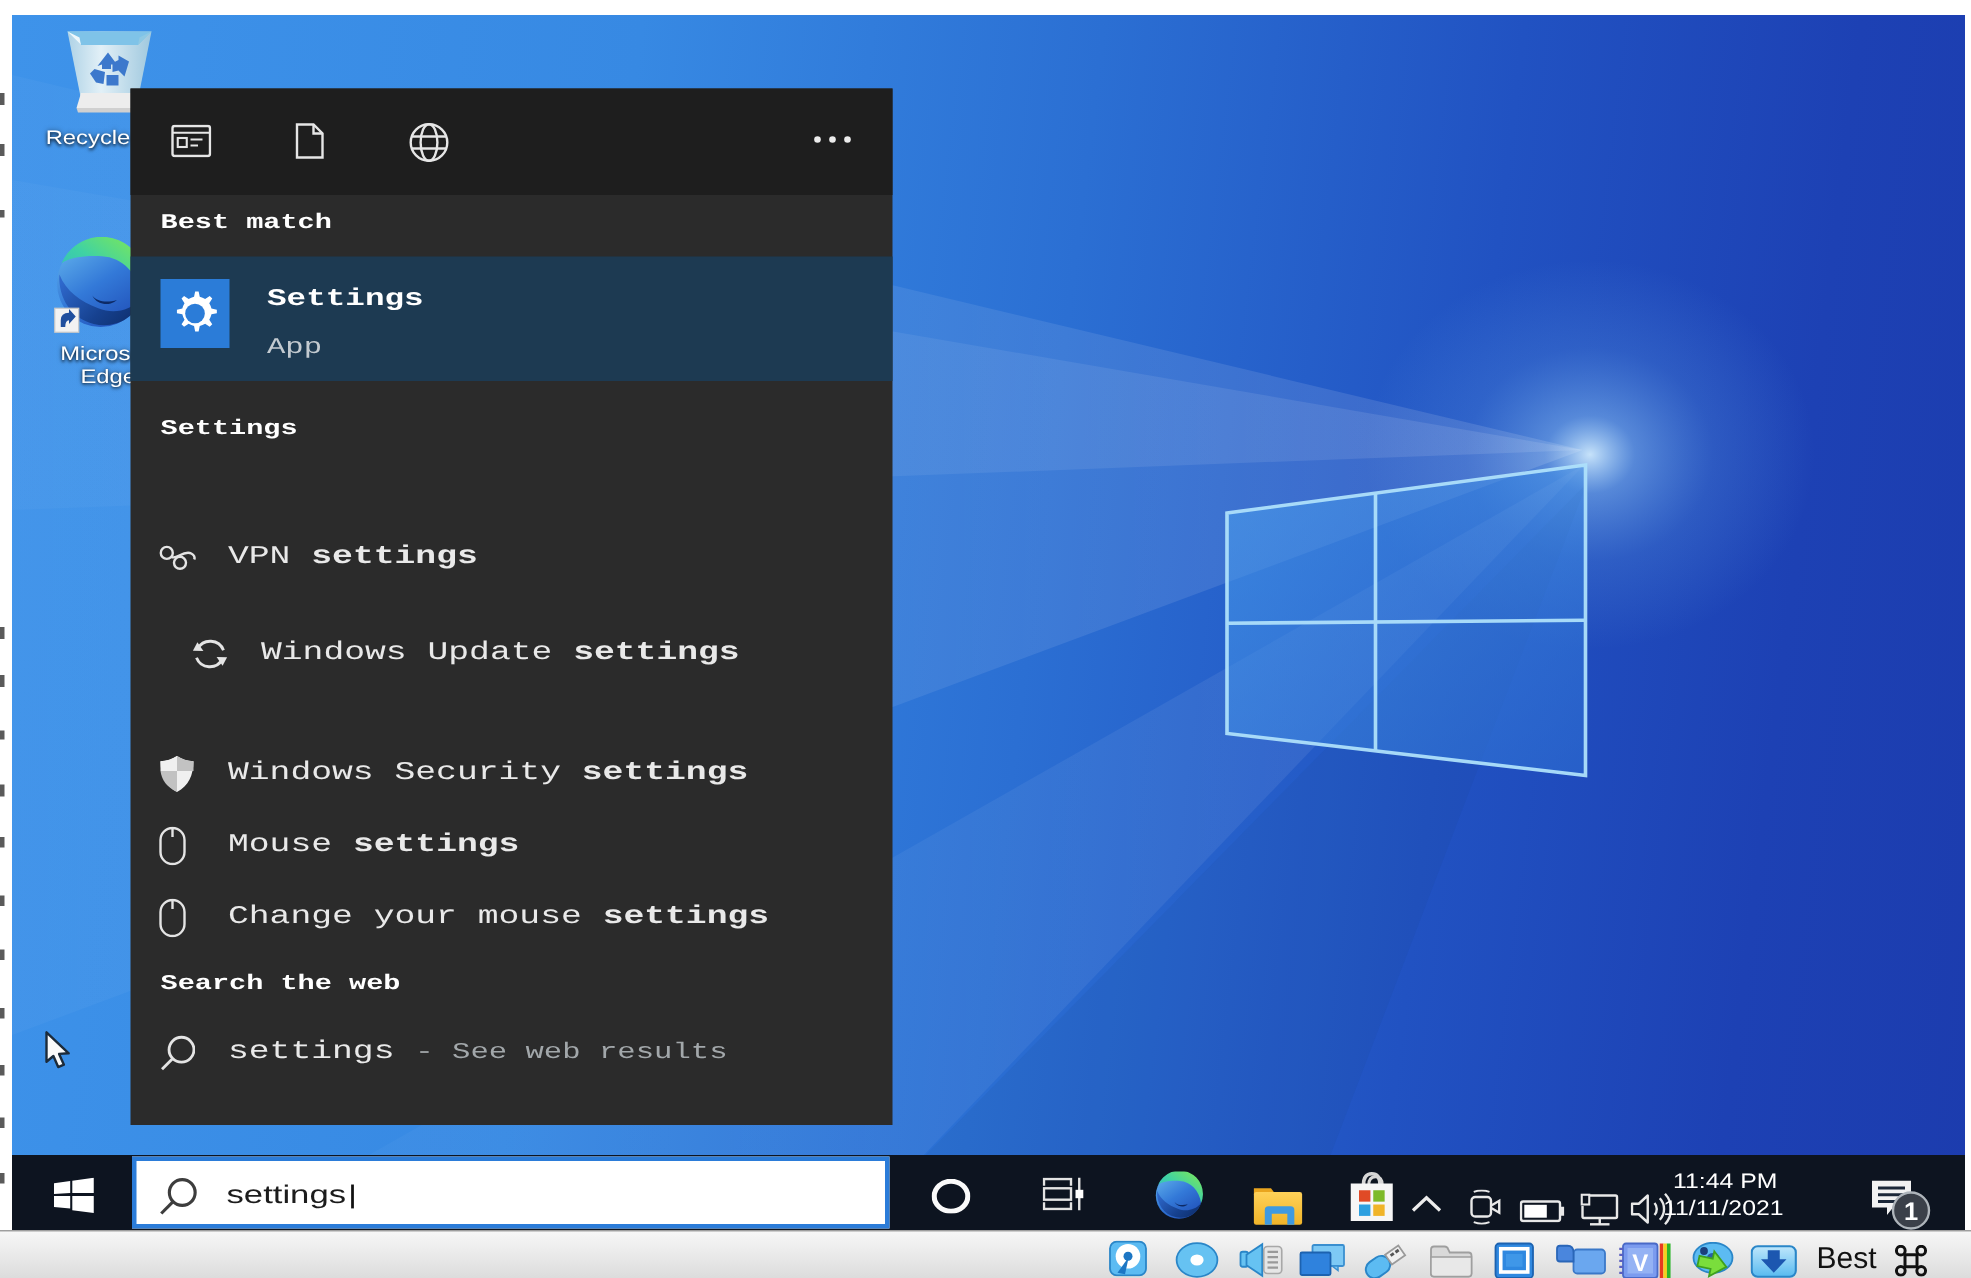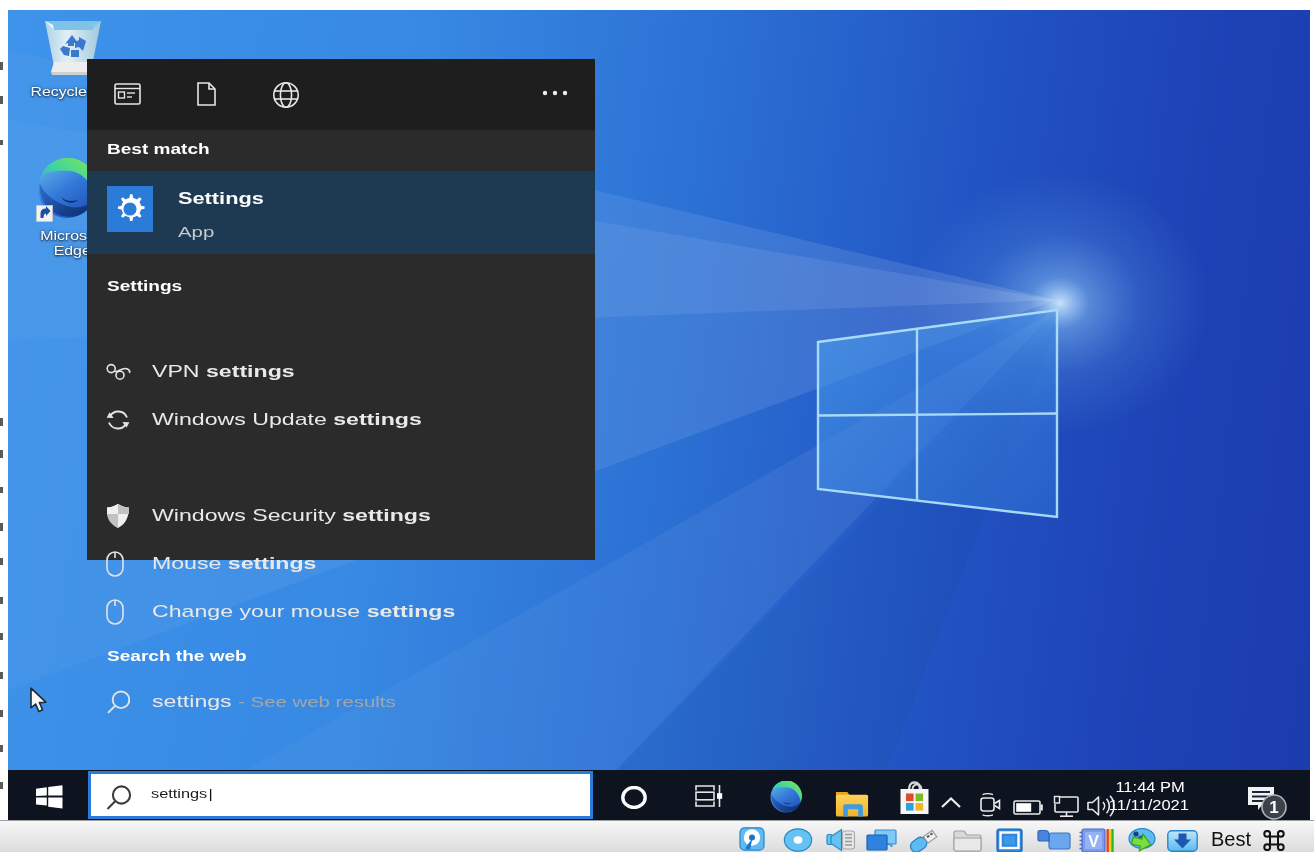--- a/index.html
+++ b/index.html
@@ -8,21 +8,21 @@
   .abs{position:absolute;}
 
   
   #screen{position:absolute;left:8px;top:10px;width:1302px;height:810px;overflow:hidden;
     background:linear-gradient(97deg,#3e93ea 0%,#3789e3 30%,#2b6fd3 52%,#2152c2 72%,#1d41b4 88%,#1c3cae 100%);}
 
   .dlabel{position:absolute;color:#fff;font-size:13px;text-align:center;
           text-shadow:0 1px 2px rgba(0,0,0,.75),0 0 3px rgba(0,0,0,.5);line-height:15px;}
 
   
-  #panel{position:absolute;left:79px;top:49px;width:508px;height:501px;background:#2b2b2b;}
+  #panel{position:absolute;left:79px;top:49px;width:508px;height:691px;background:#2b2b2b;font-family:Liberation Mono, monospace;}
   #phead{position:absolute;left:0;top:0;width:508px;height:71px;background:#1e1e1e;}
   .plabel{position:absolute;left:20px;color:#fff;font-weight:bold;font-size:14px;}
   #hl{position:absolute;left:0;top:112px;width:508px;height:83px;background:#1d3a52;}
   #tile{position:absolute;left:20px;top:127px;width:46px;height:46px;background:#2b7cd8;}
   .prow{position:absolute;left:0;width:508px;height:48px;}
   .rowtext{position:absolute;left:65px;top:50%;transform:translateY(-50%);
            color:#e9e9e9;font-size:17px;white-space:nowrap;}
   .rowtext b{font-weight:bold;}
   .rico{position:absolute;left:19px;top:50%;transform:translateY(-50%);}
   .sx{display:inline-block;transform:scaleX(1.36);transform-origin:0 50%;white-space:nowrap;}
@@ -183,21 +183,21 @@
     <div class="prow" style="top:289px;text-align:right;">
       <svg class="rico" width="28" height="18" viewBox="0 0 28 18">
         <g fill="none" stroke="#e4e4e4" stroke-width="1.6">
           <circle cx="5.2" cy="5.6" r="4"></circle>
           <circle cx="14" cy="12.2" r="4"></circle>
           <path d="M 8.5 8.2 C 11 10.5 16.5 3.5 21.5 6 C 23.5 7 24 8.5 23.5 10"></path>
         </g>
       </svg>
       <div class="rowtext"><span class="sx">VPN <b>settings</b></span></div>
     </div>
-    <div class="prow" style="top:337px;">
+    <div class="prow" style="top:353px;margin-left:22px;">
       <svg class="rico" width="24" height="24" viewBox="0 0 24 24">
         <g fill="none" stroke="#e4e4e4" stroke-width="1.9">
           <path d="M 21 9.5 A 9.5 9.5 0 0 0 3.8 8.5"></path>
           <path d="M 3 14.5 A 9.5 9.5 0 0 0 20.2 15.5"></path>
         </g>
         <path d="M 0.6 9.8 L 7.6 10 L 3.6 4.2 Z" fill="#e4e4e4"></path>
         <path d="M 23.4 14.2 L 16.4 14 L 20.4 19.8 Z" fill="#e4e4e4"></path>
       </svg>
       <div class="rowtext"><span class="sx">Windows Update <b>settings</b></span></div>
     </div>
@@ -246,21 +246,21 @@
         <polygon points="0,12.4 10.8,12.4 10.8,20.6 0,19.6"></polygon>
         <polygon points="12.2,12.4 26.5,12.4 26.5,23.6 12.2,21.8"></polygon>
       </g>
     </svg>
 
     <div id="sbox">
       <svg class="abs" style="left:14px;top:10px" width="28" height="28" viewBox="0 0 28 28">
         <circle cx="16.5" cy="11" r="8.6" fill="none" stroke="#3d3d3d" stroke-width="2.1"></circle>
         <line x1="10.4" y1="17.1" x2="2.5" y2="25" stroke="#3d3d3d" stroke-width="2.1"></line>
       </svg>
-      <div class="abs" style="left:60px;top:13px;font-size:12px;color:#1c1c1c;"><span class="sx">settings<span style="margin-left:1px;color:#111;">|</span></span></div>
+      <div class="abs" style="left:60px;top:13px;font-size:17px;color:#1c1c1c;"><span class="sx">settings<span style="margin-left:1px;color:#111;">|</span></span></div>
     </div>
 
     <svg class="abs" style="left:613px;top:16px" width="26" height="23" viewBox="0 0 26 23">
       <ellipse cx="13" cy="11.5" rx="11.2" ry="10" fill="none" stroke="#fafafa" stroke-width="3.4"></ellipse>
     </svg>
 
     <svg class="abs" style="left:687px;top:15px" width="28" height="22" viewBox="0 0 28 22">
       <g stroke="#e4e4e4" fill="none" stroke-width="1.6">
         <path d="M 1 5.5 L 1 1 L 19 1 L 19 5.5"></path>
         <rect x="1" y="7.2" width="18" height="7.6"></rect>

